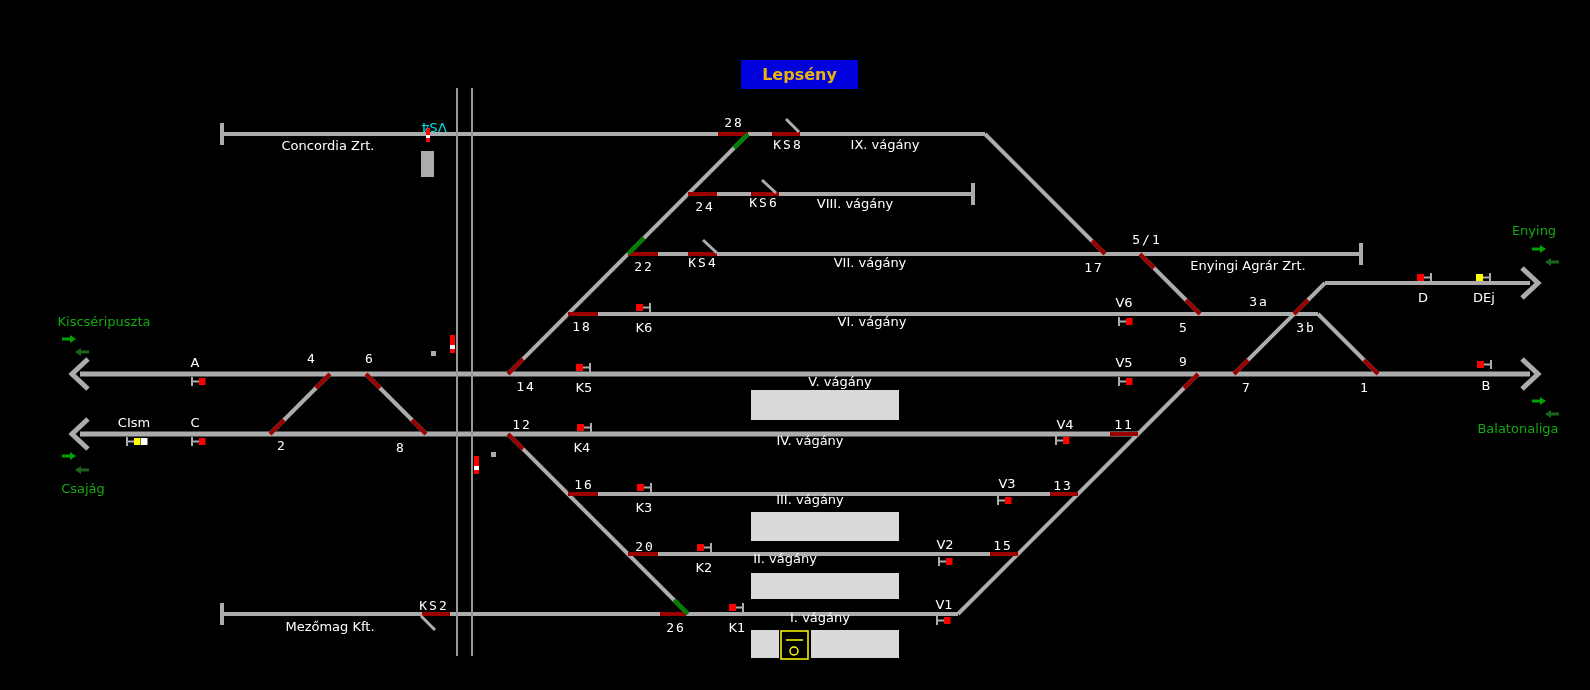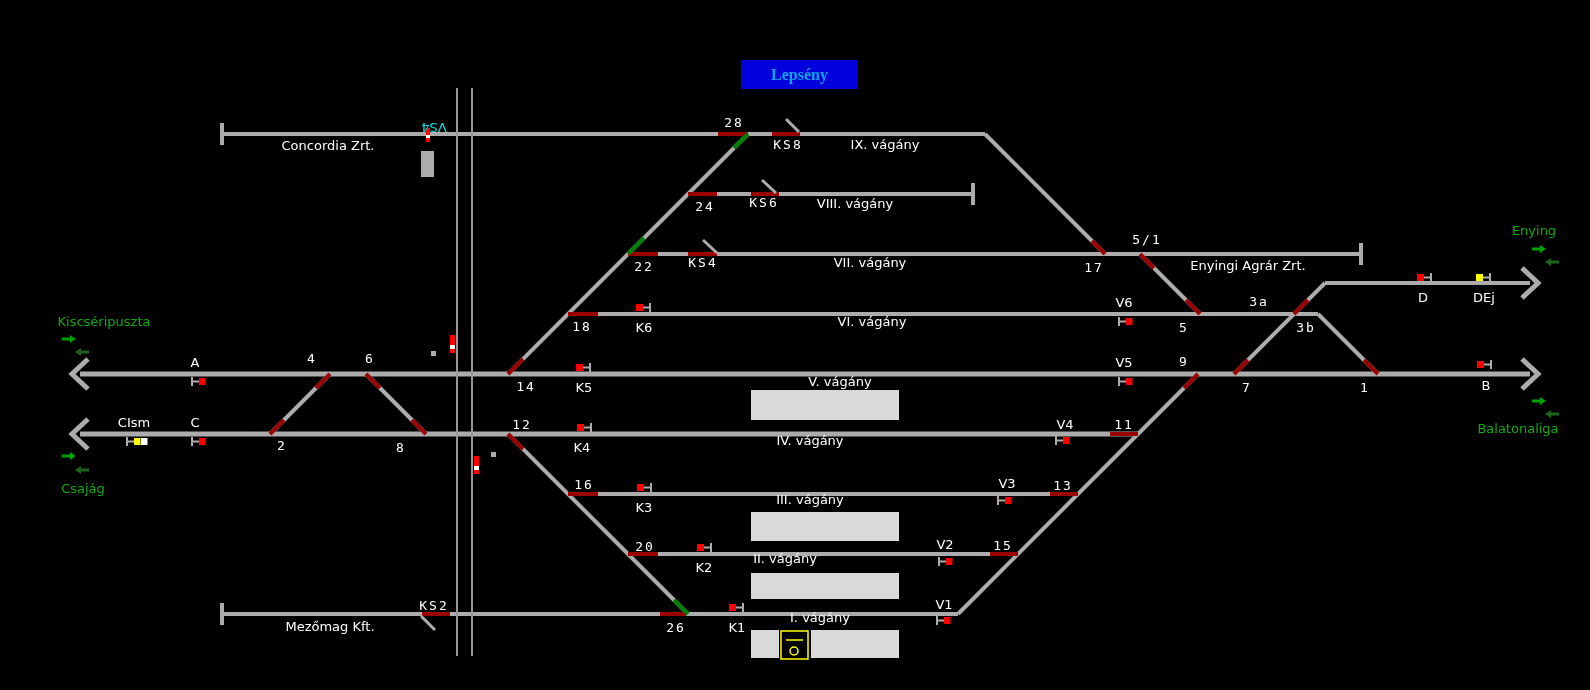--- a/index.html
+++ b/index.html
@@ -221,14 +221,14 @@
       <text x="820" y="617" fill="#FFFFFF" font-size="13" text-anchor="middle" dominant-baseline="central" class="lbl-name">I. vágány</text>
       <text x="328" y="145" fill="#FFFFFF" font-size="13" text-anchor="middle" dominant-baseline="central" class="lbl-name">Concordia Zrt.</text>
       <text x="330" y="626" fill="#FFFFFF" font-size="13" text-anchor="middle" dominant-baseline="central" class="lbl-name">Mezőmag Kft.</text>
       <text x="1248" y="265" fill="#FFFFFF" font-size="13" text-anchor="middle" dominant-baseline="central" class="lbl-name">Enyingi Agrár Zrt.</text>
       <text x="104" y="321" fill="#12A912" font-size="13" text-anchor="middle" dominant-baseline="central" class="lbl-name">Kiscséripuszta</text>
       <text x="83" y="488" fill="#12A912" font-size="13" text-anchor="middle" dominant-baseline="central" class="lbl-name">Csajág</text>
       <text x="1534" y="230" fill="#12A912" font-size="13" text-anchor="middle" dominant-baseline="central" class="lbl-name">Enying</text>
       <text x="1518" y="428" fill="#12A912" font-size="13" text-anchor="middle" dominant-baseline="central" class="lbl-name">Balatonaliga</text>
       <text x="434" y="127" fill="#00E0E0" font-size="13" text-anchor="middle" dominant-baseline="central" class="lbl-name" transform="rotate(180 434 127)">VS4</text>
     </svg>
-  <div id="title-box" style="background: rgb(0, 0, 221); color: #0ea5e9; font-family: Liberation Serif, serif;">Lepsény</div>
+  <div id="title-box" style="background: rgb(0, 0, 221); color: #eab308;">Lepsény</div>
 </div>
 
 </body></html>

